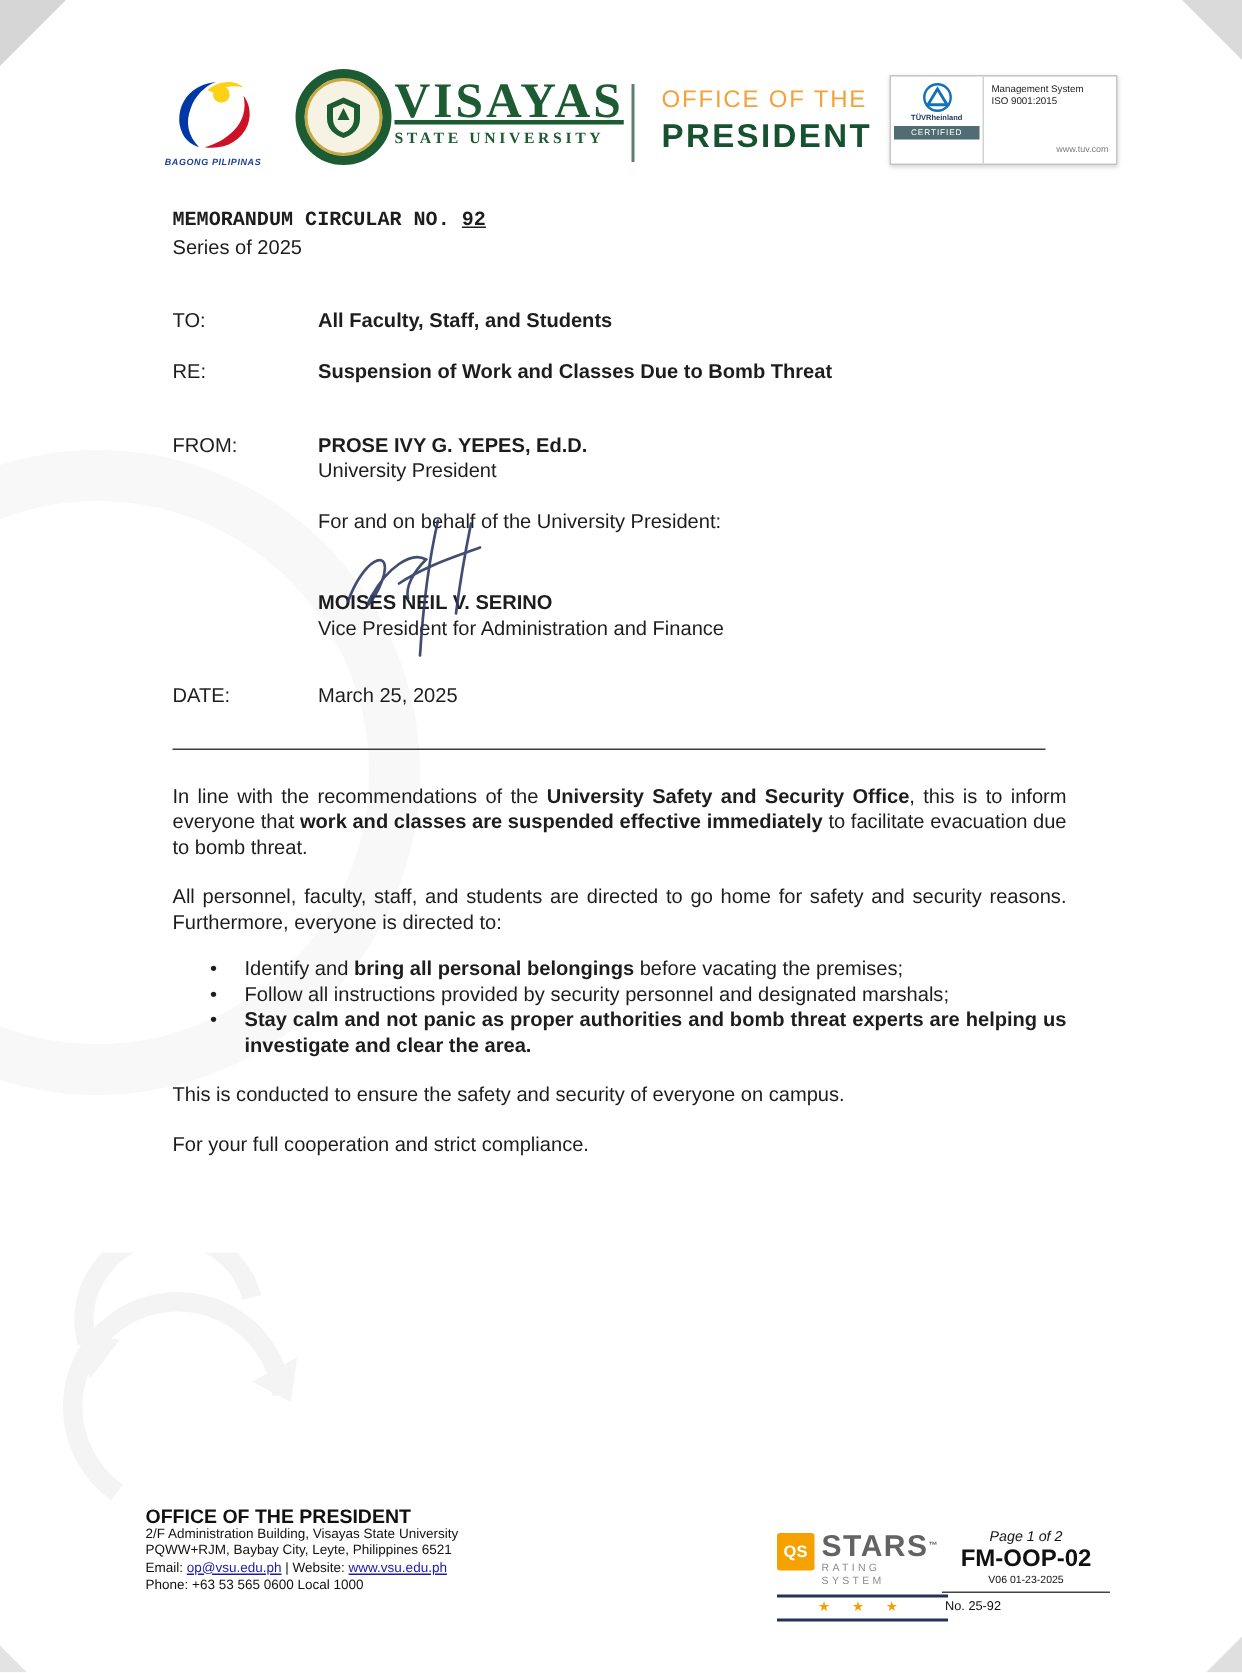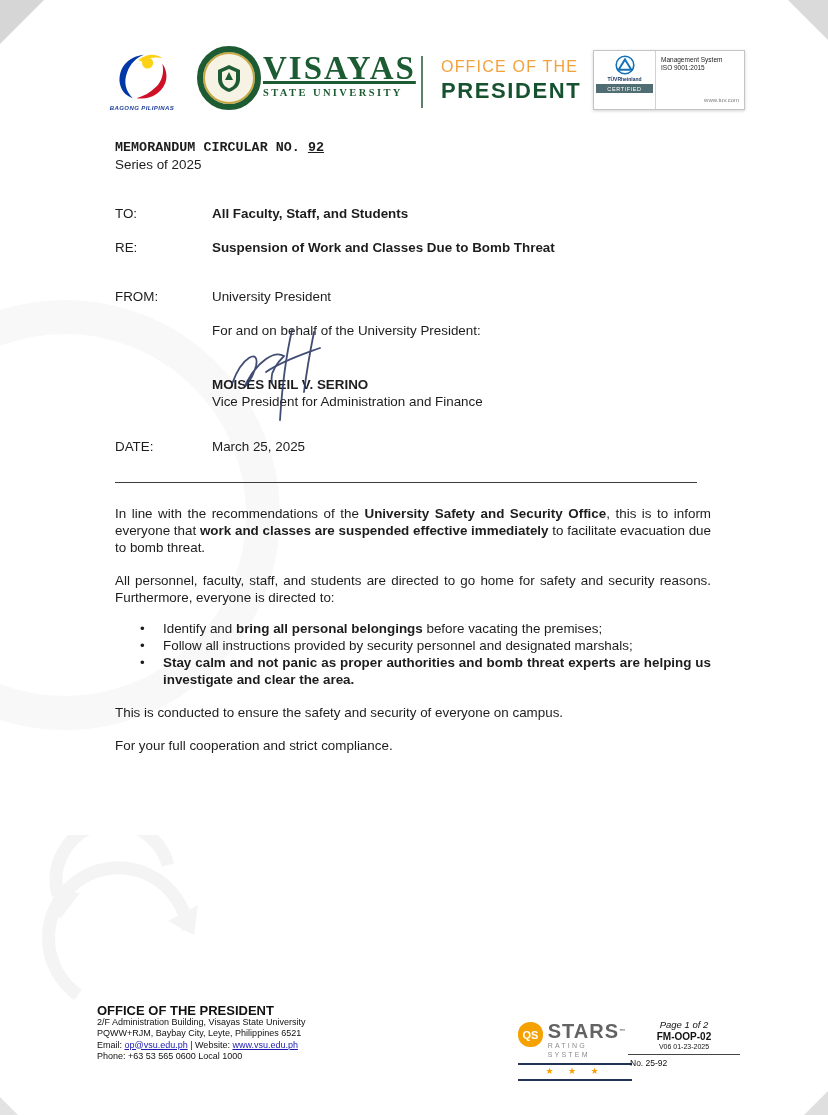--- a/index.html
+++ b/index.html
@@ -89,31 +89,31 @@
   .bullet .btxt { flex:1; text-align:justify; }
 
   
   .f-left { position:absolute; left:97px; top:1005px; font-size:9px; line-height:11.5px; color:#111; }
   .f-title { font-weight:bold; font-size:13px; }
   .f-link { color:#1a1aae; text-decoration:underline; }
 
   .qs { position:absolute; left:518px; top:1022px; width:114px; text-align:center; }
   .qs-top { display:flex; align-items:flex-start; justify-content:center; gap:5px; }
   .qs-logo { width:25px; height:25px; background:#f5a201; color:#fff; font-weight:bold; font-size:11px;
-             display:flex; align-items:center; justify-content:center; border-radius:12px; }
+             display:flex; align-items:center; justify-content:center; border-radius:2px; }
   .qs-col { text-align:left; }
   .qs-word { font-size:20px; font-weight:bold; color:#636363; letter-spacing:1px; line-height:19px; }
   .qs-tm { font-size:6px; vertical-align:top; color:#636363; }
   .qs-rating { font-size:7px; color:#8c8c8c; letter-spacing:2.2px; line-height:9px; }
   .qs-strip { margin-top:4px; border-top:2px solid #233357; border-bottom:2px solid #233357;
               color:#f5a201; font-size:9px; letter-spacing:6px; padding:1px 0 2px; line-height:11px; }
 
   .pinfo { position:absolute; left:628px; top:1019px; width:112px; color:#111; }
   .pi-page { font-style:italic; font-size:9.5px; text-align:center; }
-  .pi-form { font-weight:bold; font-size:10px; text-align:center; margin-top:1px; }
+  .pi-form { font-weight:bold; font-size:16px; text-align:center; margin-top:1px; }
   .pi-ver  { font-size:7px; text-align:center; margin-top:1px; }
   .pi-line { border-top:1px solid #444; margin:4px 0 3px; }
   .pi-no   { font-size:8.5px; padding-left:2px; }
 </style>
 </head>
 <body>
 
 <div class="page">
 
   <div class="ctl"></div>
@@ -189,20 +189,21 @@
     </div>
 
     <div class="row row-re">
       <div class="lbl">RE:</div>
       <div class="val bold">Suspension of Work and Classes Due to Bomb Threat</div>
     </div>
 
     <div class="row row-from">
       <div class="lbl">FROM:</div>
       <div class="val">
+        <div class="bold">PROSE IVY G. YEPES, Ed.D.</div>
         <div>University President</div>
       </div>
     </div>
 
     <div class="behalf-block">
       <div>For and on behalf of the University President:</div>
       <svg class="sig" viewBox="0 0 150 98">
         <g fill="none" stroke="#2e3a66" stroke-width="1.8" stroke-linecap="round">
           <path d="M6,58 C16,30 34,22 30,40 C26,55 14,68 22,54 C32,36 48,24 58,30 C50,38 44,48 46,56"></path>
           <path d="M66,4 C60,30 56,62 54,94"></path>

